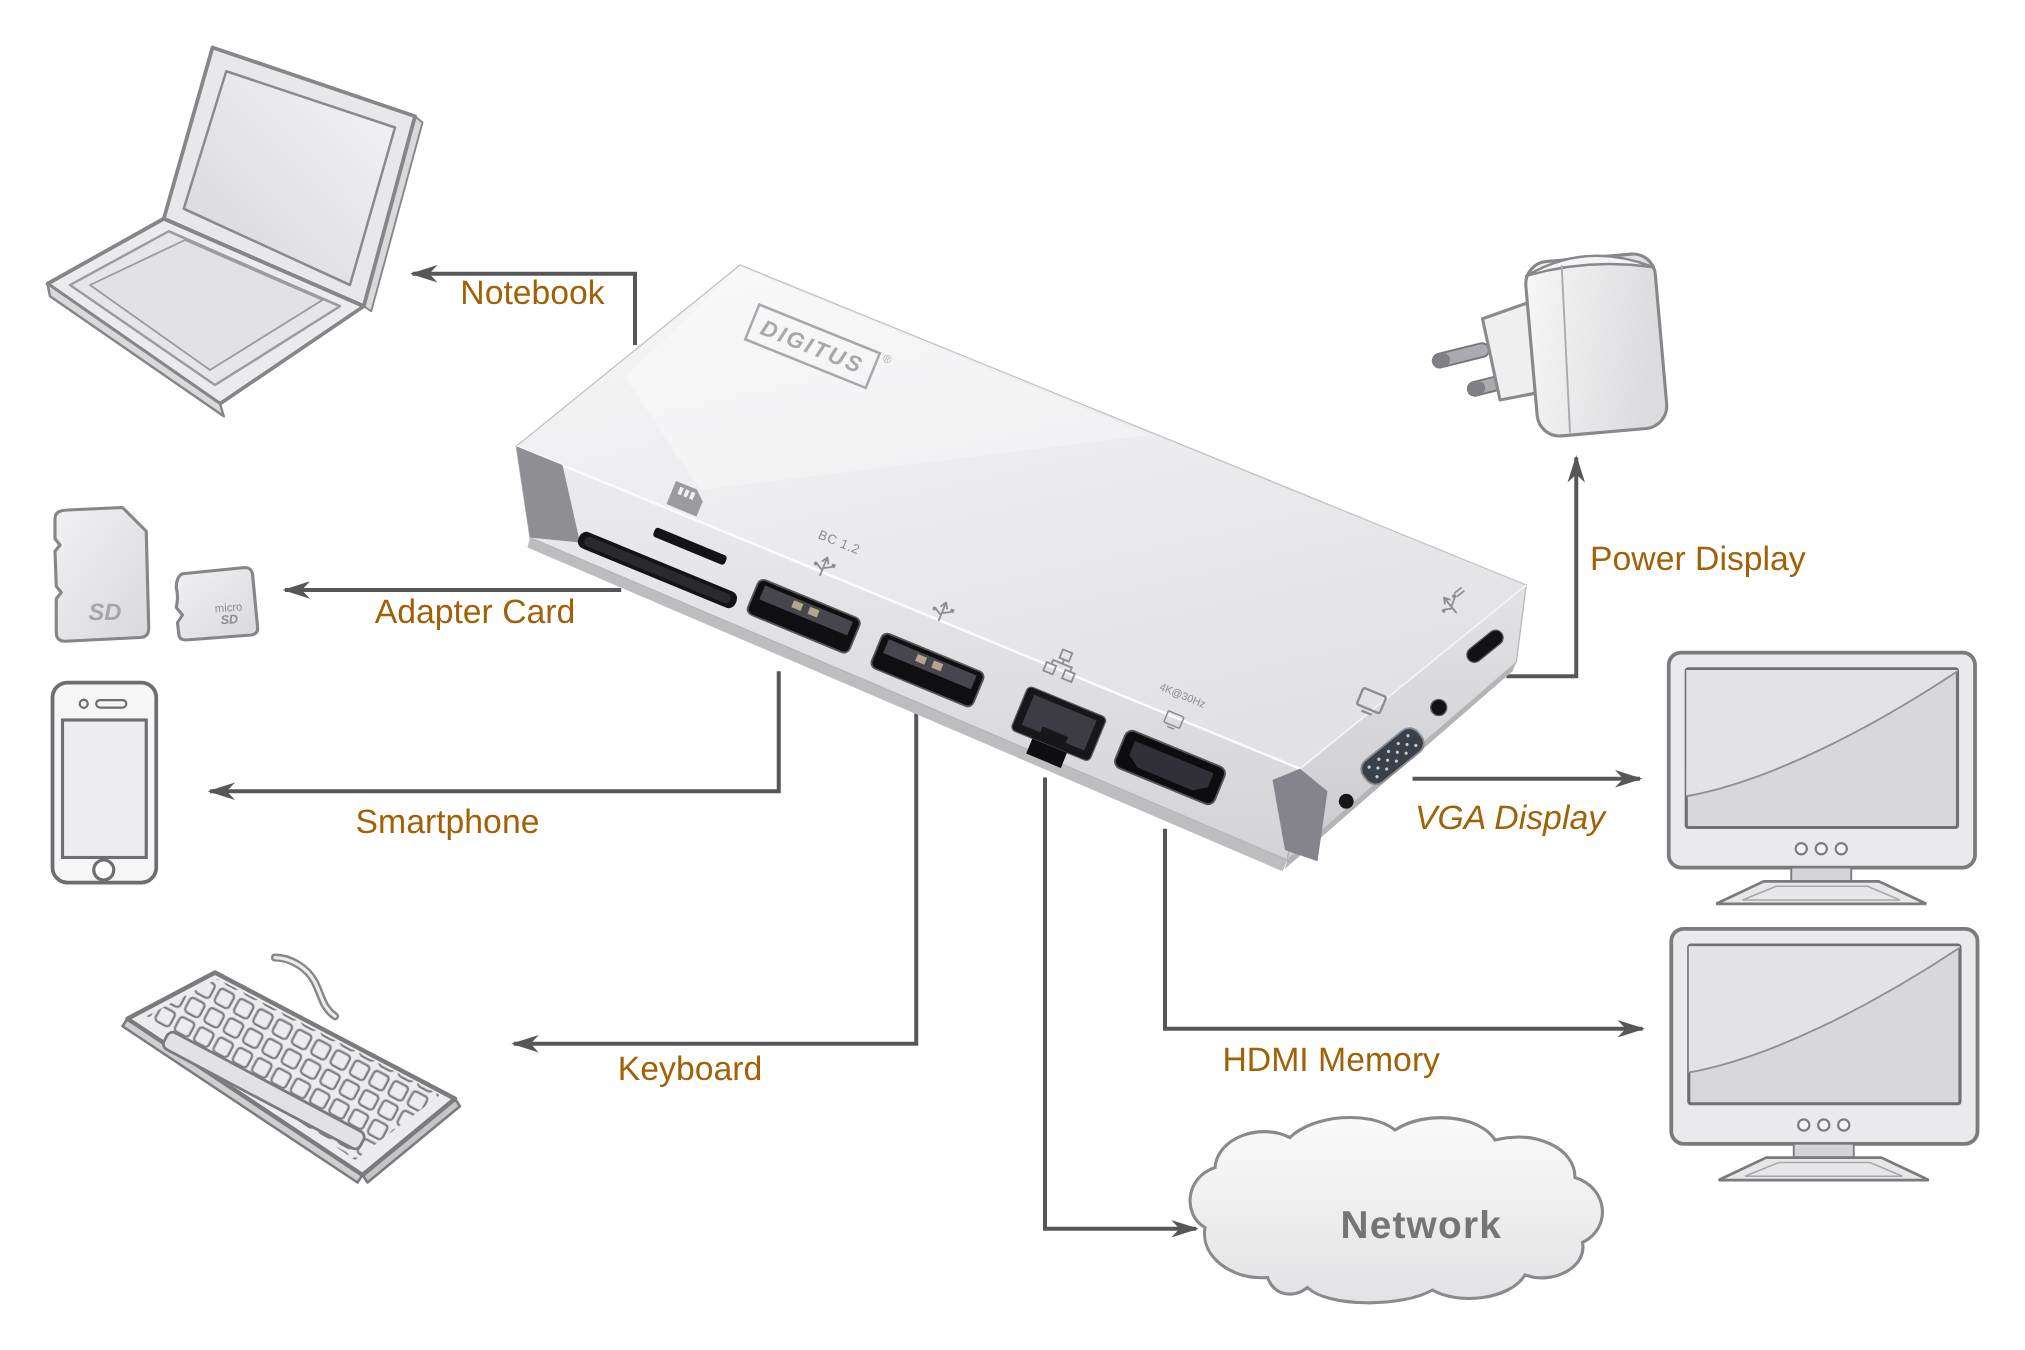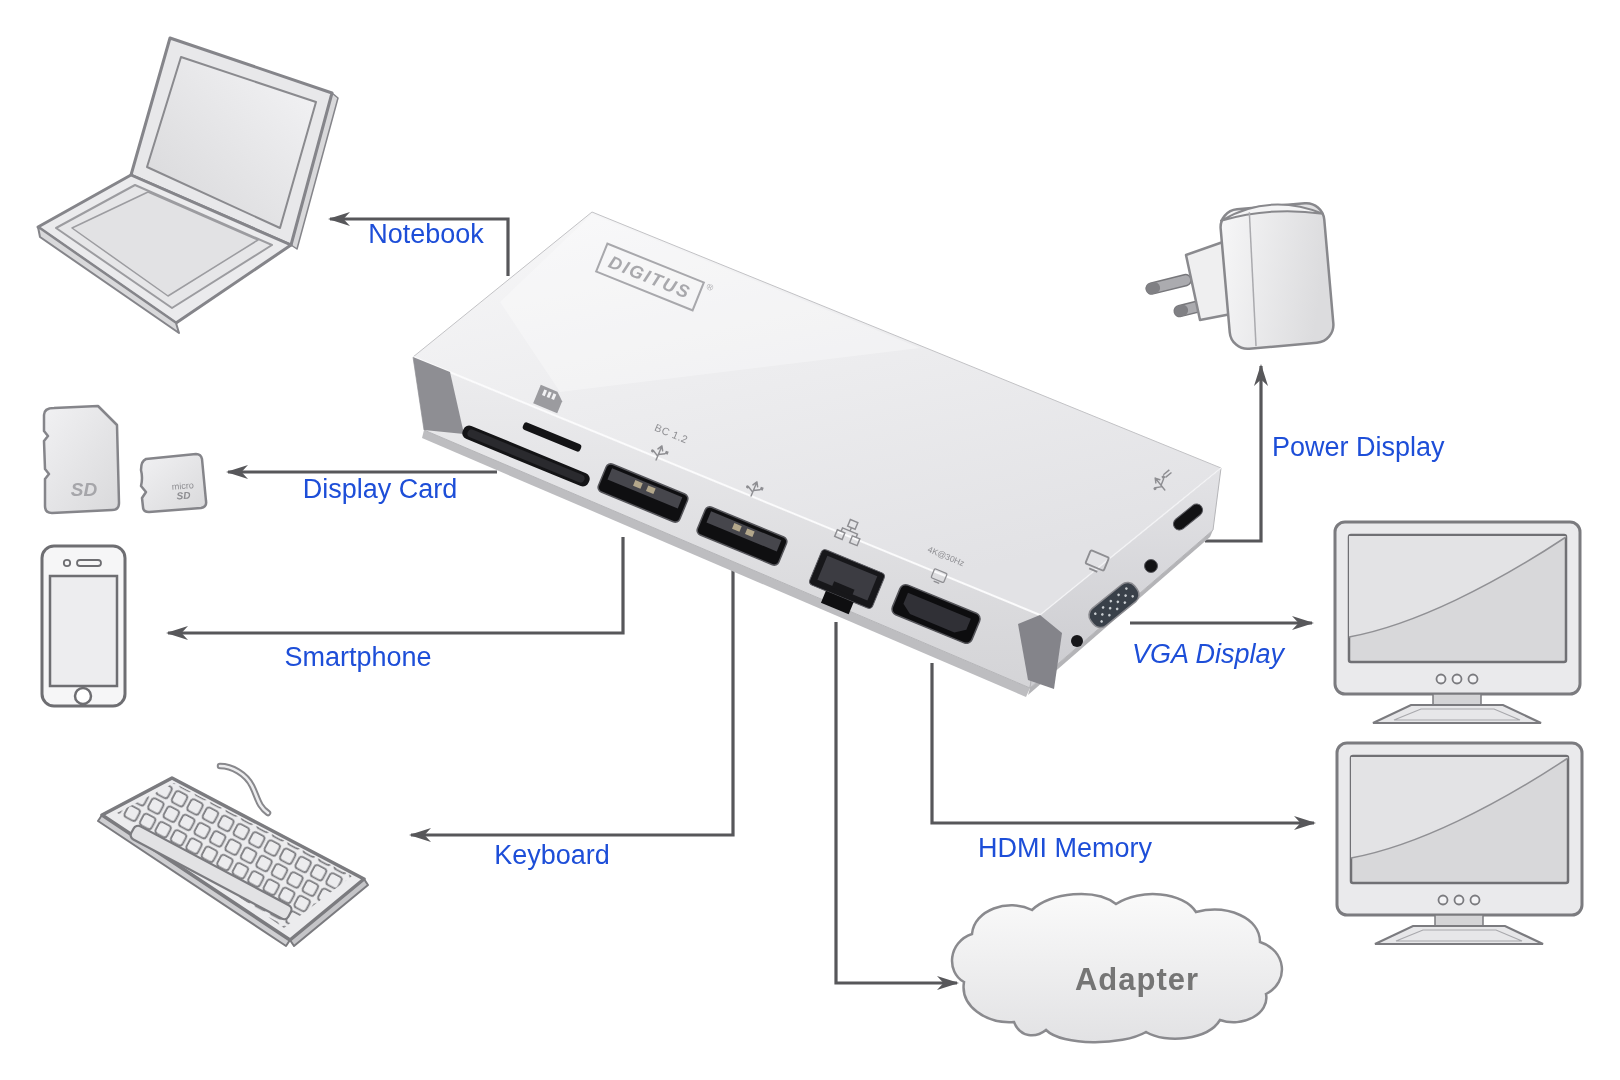--- a/index.html
+++ b/index.html
@@ -2,21 +2,21 @@
 <html><head>
 <meta charset="utf-8">
 <style>
   html,body{margin:0;padding:0;background:#ffffff;}
   #canvas{
     position:relative;width:1620px;height:1080px;background:#ffffff;overflow:hidden;
     font-family:"Liberation Sans", sans-serif;
   }
   #scene{position:absolute;left:0;top:0;}
   .lbl{
-    position:absolute;white-space:nowrap;color:#1d4ed8;font-size:27px;
+    position:absolute;white-space:nowrap;color:#a16207;font-size:27px;
     font-family:"Liberation Sans", sans-serif;line-height:1;
   }
   .lbl.center{transform:translateX(-50%);}
   .lbl.network{font-size:31px;font-weight:bold;color:#757575;letter-spacing:1px;}
   svg text{font-family:"Liberation Sans", sans-serif;}
 </style>
 </head>
 <body>
 
 <div id="canvas">
@@ -265,21 +265,21 @@
   <use href="#monitorProto" transform="translate(1335,522)"></use>
   <use href="#monitorProto" transform="translate(1337,743)"></use>
 
   <path d="M1014,1022 C 986,1024 960,1006 964,982 C 946,972 948,942 972,934 C 974,910 1008,898 1032,910
            C 1050,892 1096,888 1116,904 C 1140,888 1184,892 1196,912 C 1228,904 1260,918 1260,942
            C 1286,950 1290,982 1266,994 C 1270,1014 1242,1028 1220,1020 C 1208,1040 1166,1044 1146,1032
            C 1122,1046 1062,1046 1046,1030 C 1036,1038 1020,1038 1014,1022 Z" fill="url(#cloudGrad)" stroke="#8a8a8e" stroke-width="2.5"></path>
 </svg>
 
 <div class="lbl center" style="left:426px;top:221px;">Notebook</div>
-<div class="lbl center" style="left:380px;top:476px;">Display Card</div>
+<div class="lbl center" style="left:380px;top:476px;">Adapter Card</div>
 <div class="lbl center" style="left:358px;top:644px;">Smartphone</div>
 <div class="lbl center" style="left:552px;top:842px;text-align:center;">Keyboard</div>
 <div class="lbl" style="left:1272px;top:434px;">Power Display</div>
 <div class="lbl center" style="left:1208px;top:641px;font-style:italic;">VGA Display</div>
 <div class="lbl center" style="left:1065px;top:835px;">HDMI Memory</div>
-<div class="lbl center network" style="left:1137px;top:964px;">Adapter</div>
+<div class="lbl center network" style="left:1137px;top:964px;">Network</div>
 
 </div>
 
 </body></html>

